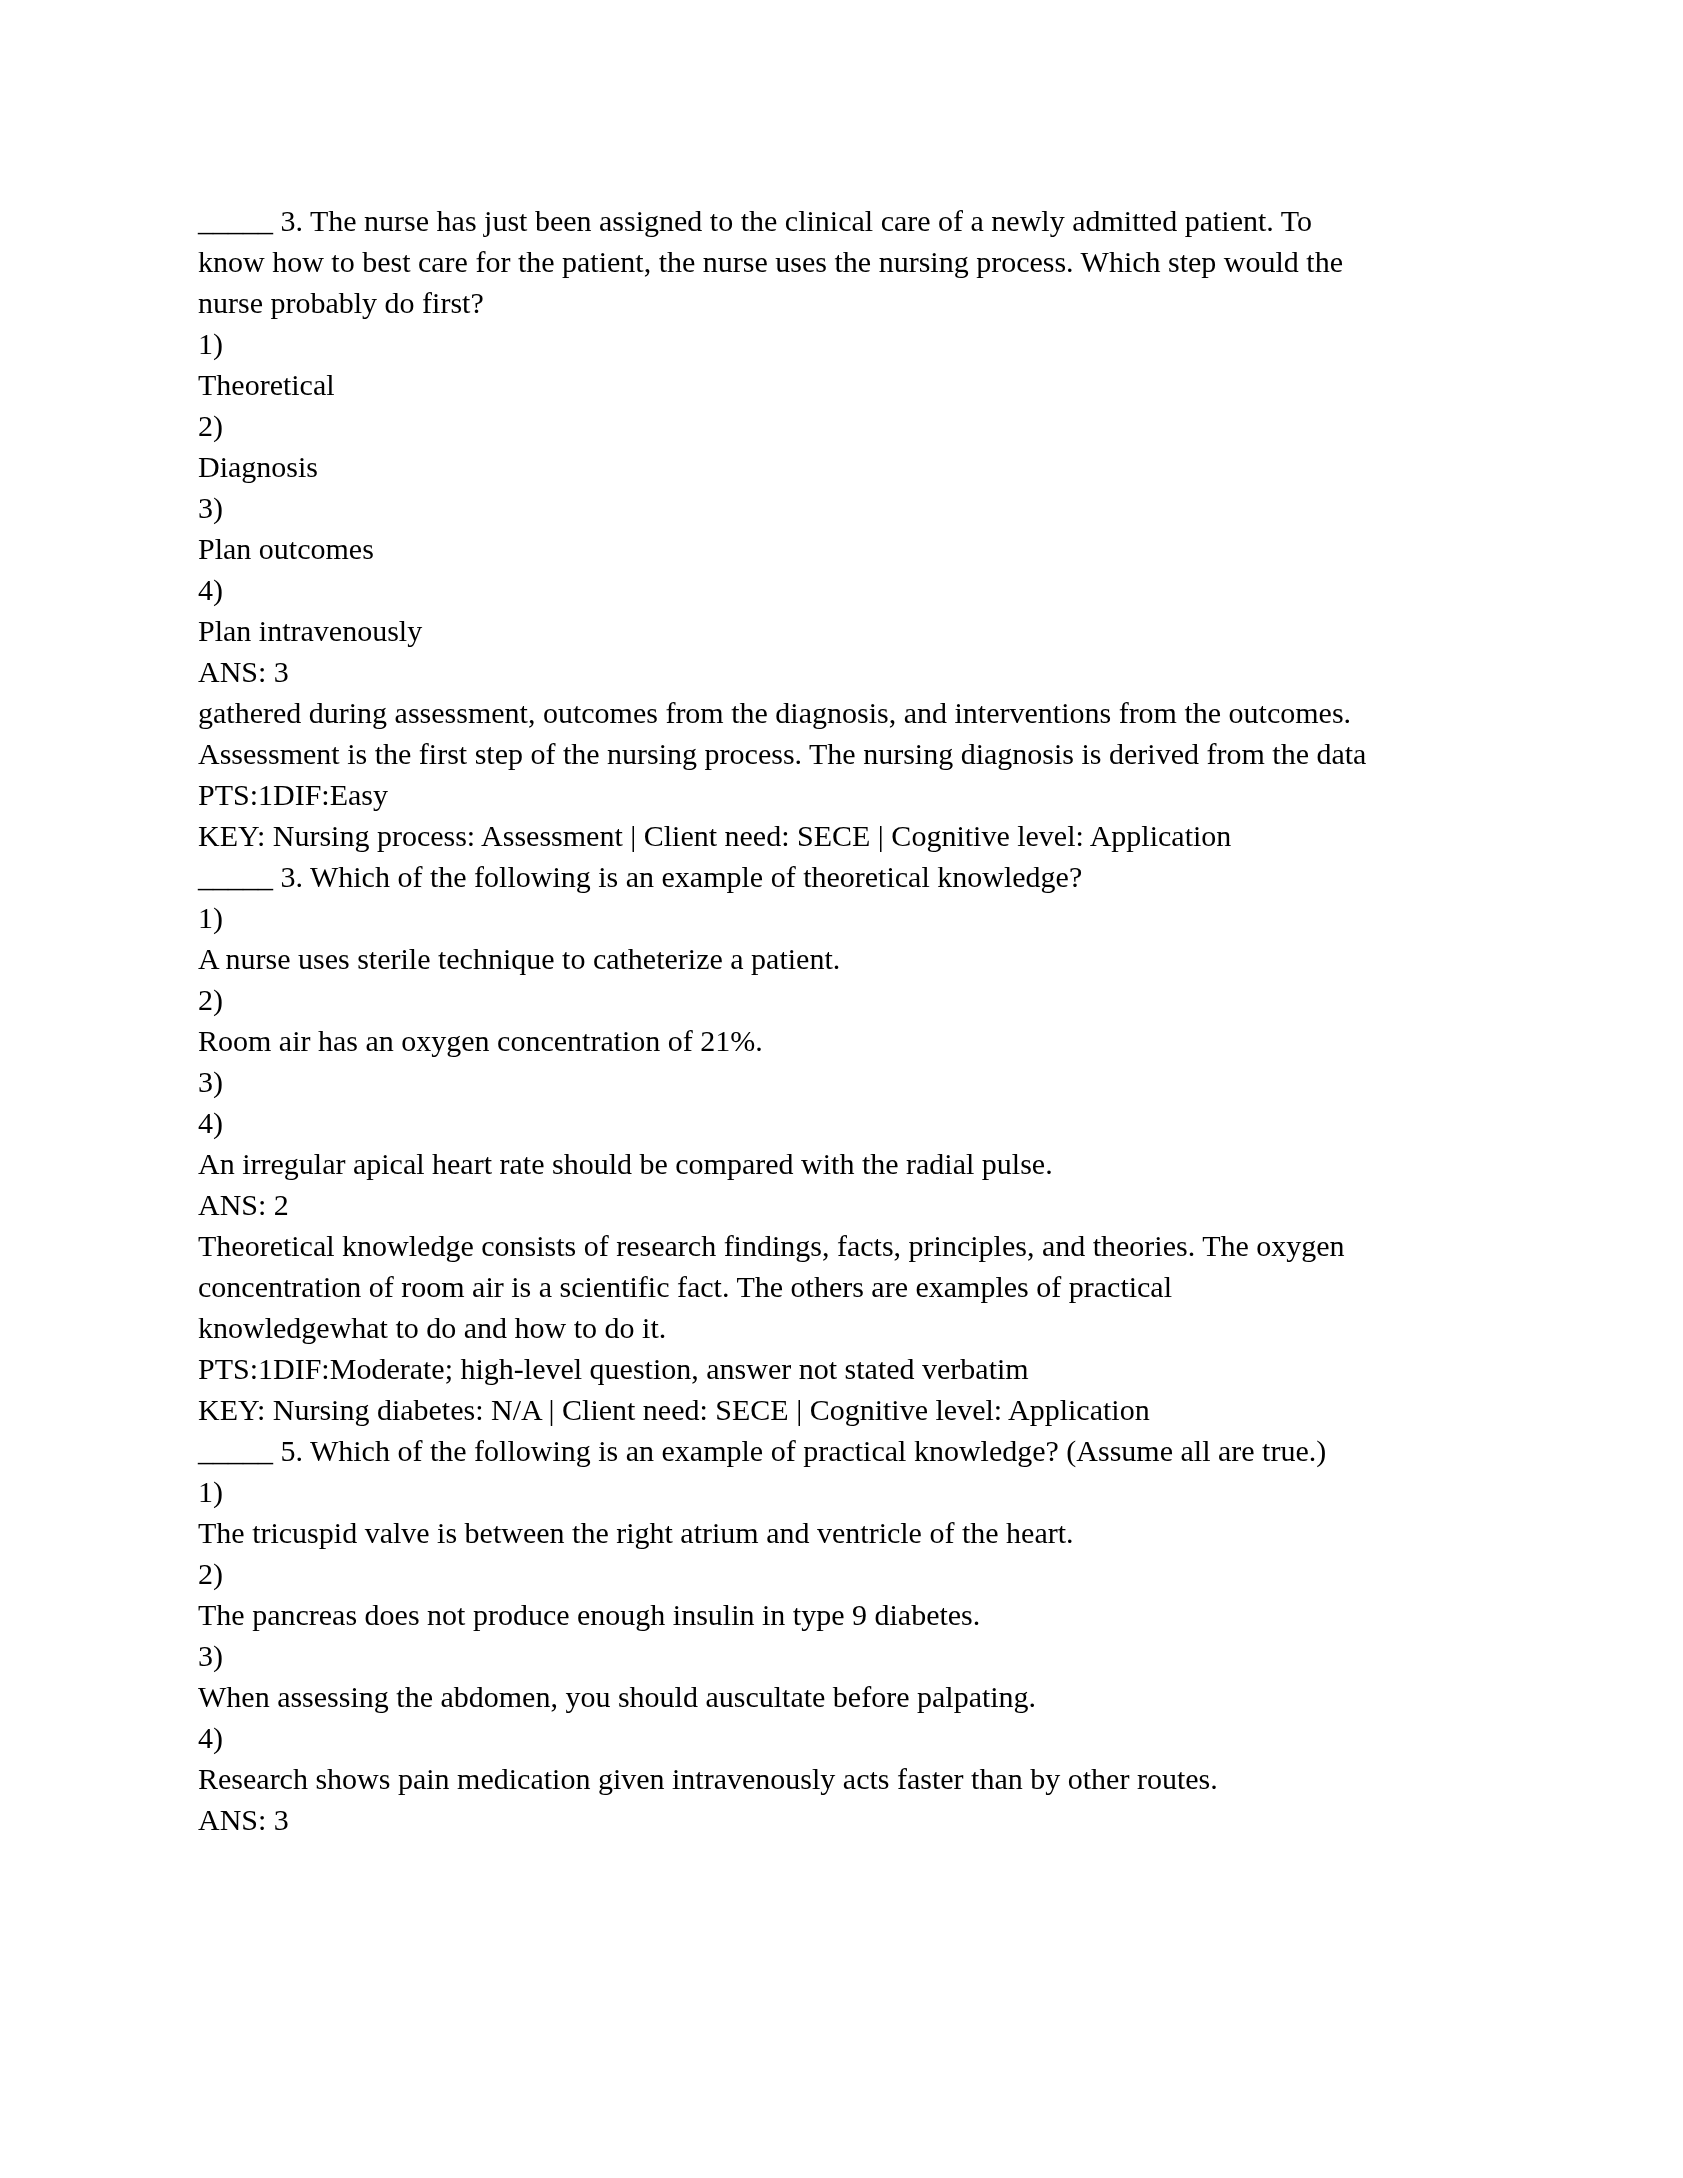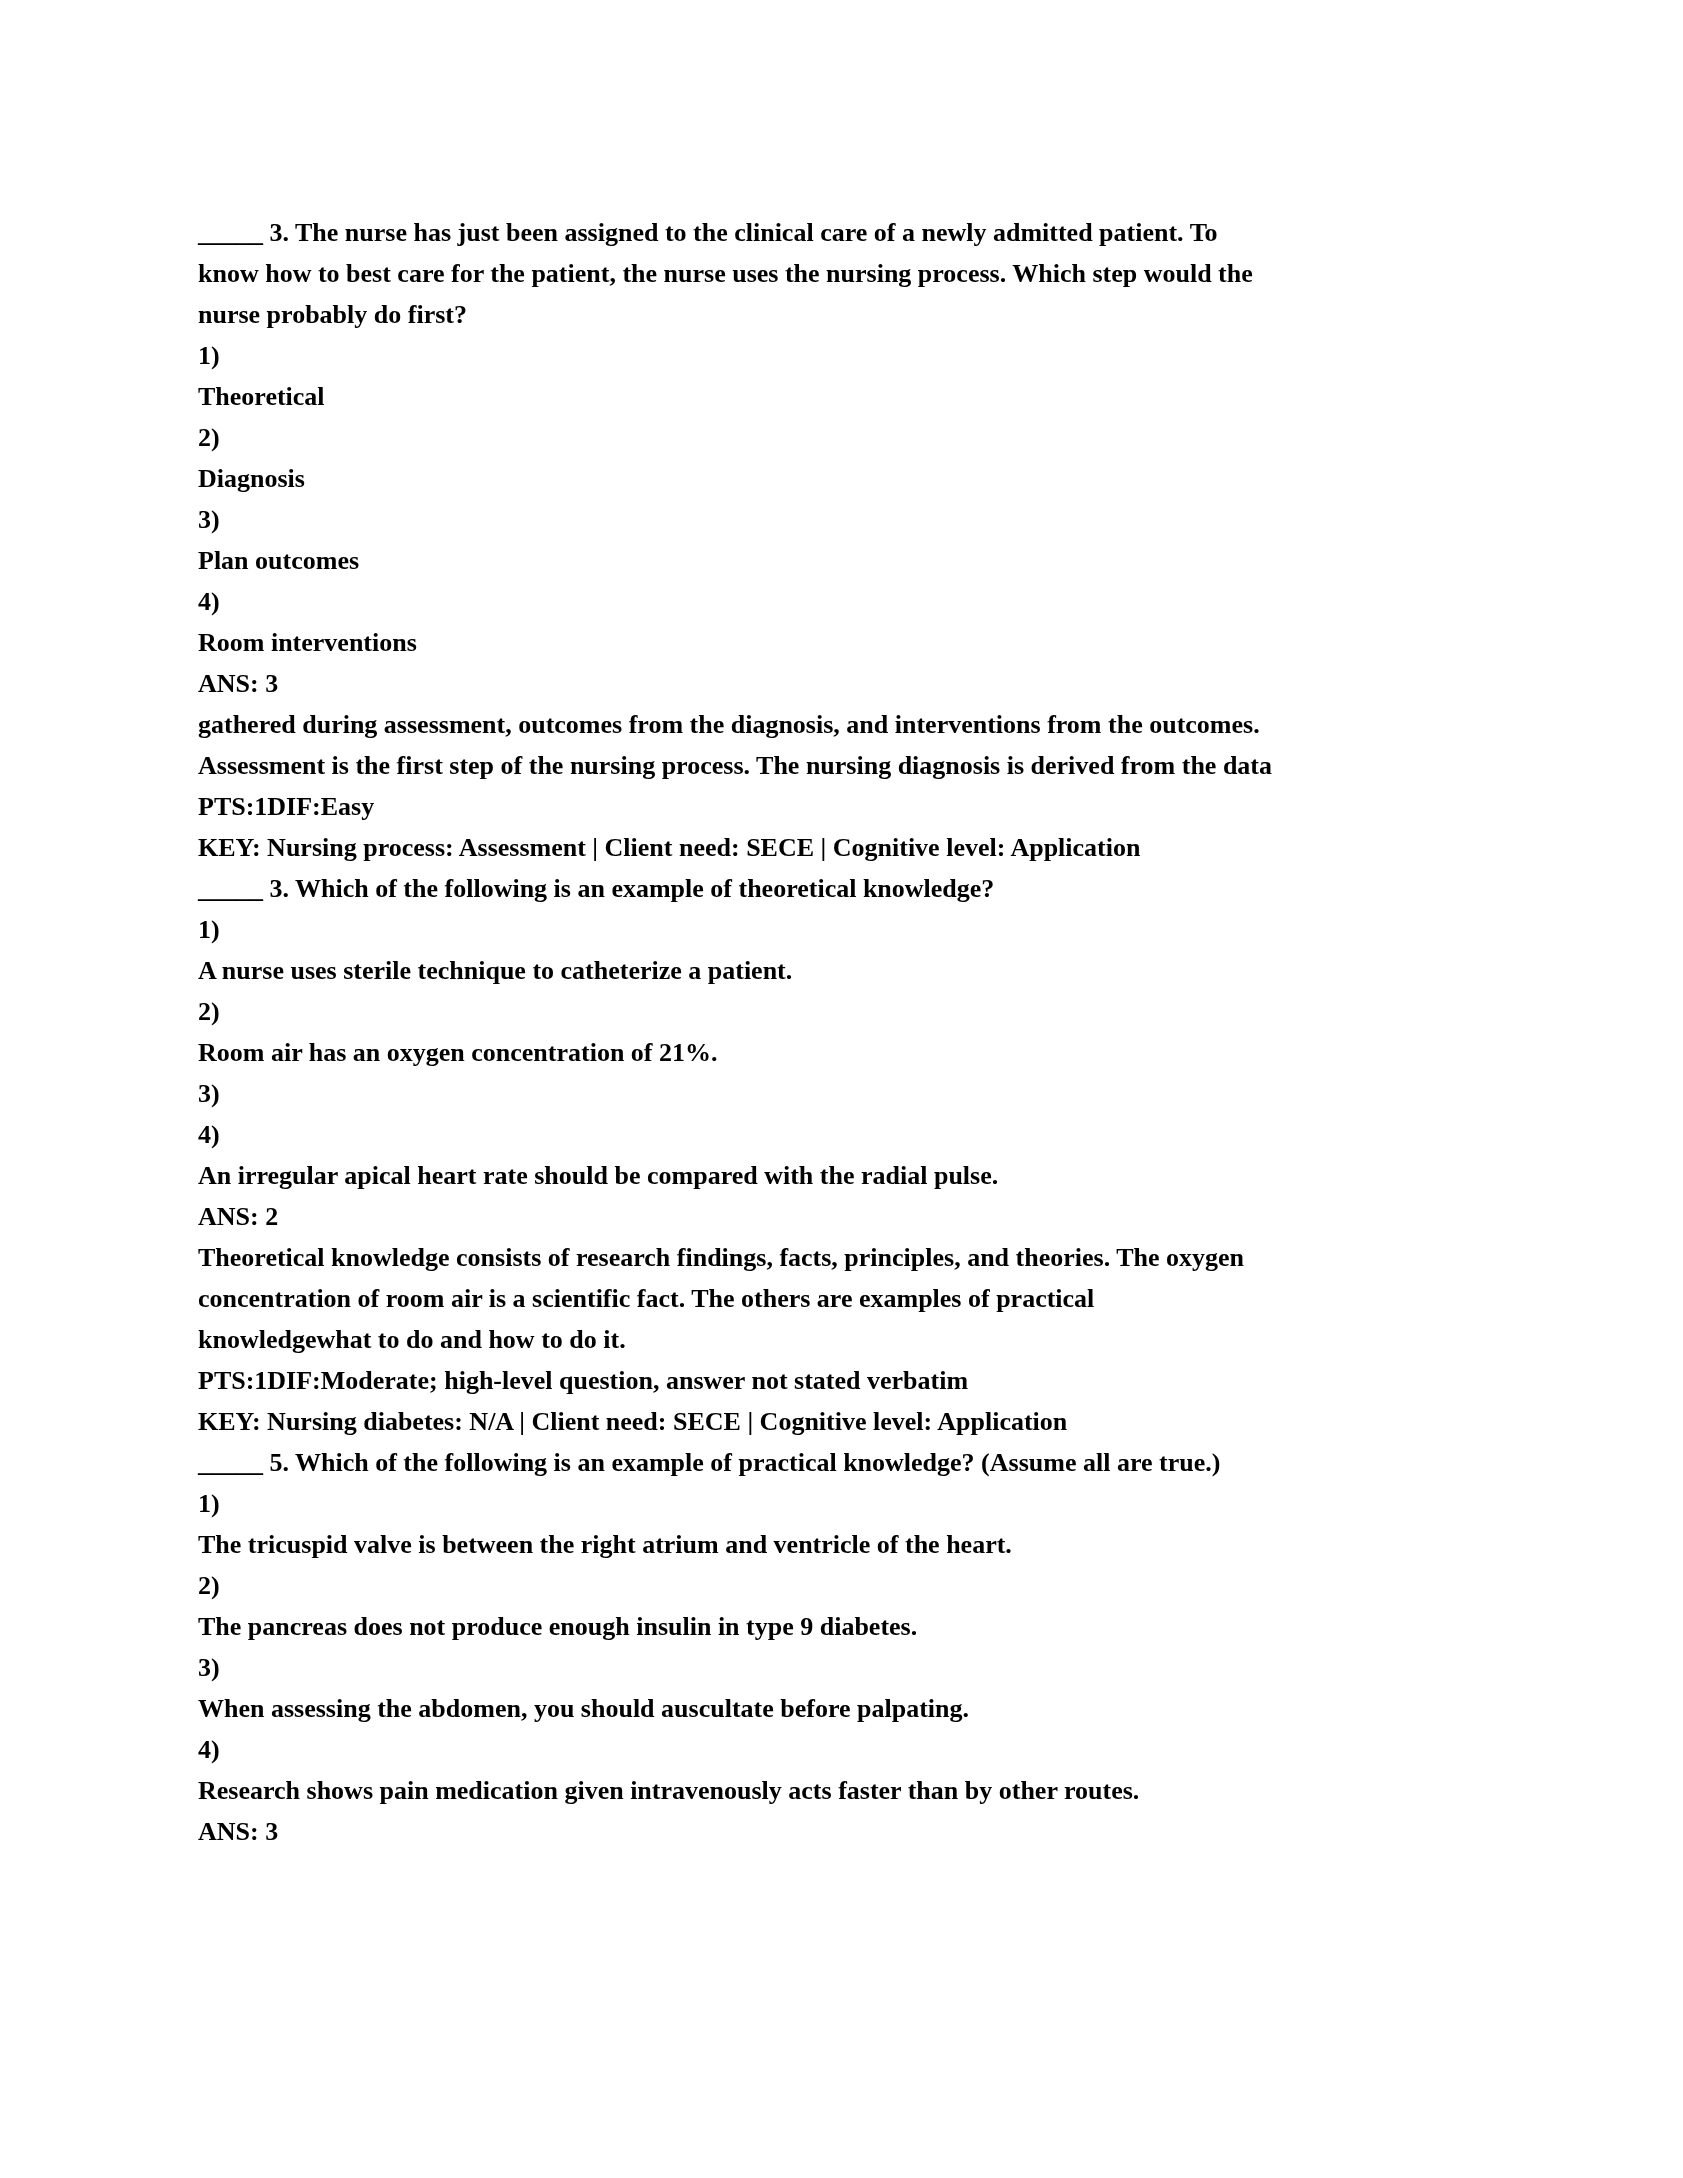--- a/index.html
+++ b/index.html
@@ -6,27 +6,27 @@
   .page {
     position: relative;
     width: 1683px;
     height: 2178px;
     background: #ffffff;
     overflow: hidden;
   }
   .doc {
     position: absolute;
     left: 198px;
-    top: 212px;
+    top: 200px;
     width: 1327px;
     color: #000000;
     font-family: "Liberation Serif", "DejaVu Serif", serif;
-    font-size: 26px;
+    font-size: 30px;
     line-height: 41px;
-    font-weight: bold;
+    font-weight: normal;
   }
   .line {
     white-space: pre;
     height: 41px;
   }
 </style>
 </head>
 <body>
 
 <div class="page">
@@ -35,21 +35,21 @@
     <div class="line">_____ 3. The nurse has just been assigned to the clinical care of a newly admitted patient. To</div>
     <div class="line">know how to best care for the patient, the nurse uses the nursing process. Which step would the</div>
     <div class="line">nurse probably do first?</div>
     <div class="line">1)</div>
     <div class="line">Theoretical</div>
     <div class="line">2)</div>
     <div class="line">Diagnosis</div>
     <div class="line">3)</div>
     <div class="line">Plan outcomes</div>
     <div class="line">4)</div>
-    <div class="line">Room interventions</div>
+    <div class="line">Plan intravenously</div>
     <div class="line">ANS: 3</div>
     <div class="line">gathered during assessment, outcomes from the diagnosis, and interventions from the outcomes.</div>
     <div class="line">Assessment is the first step of the nursing process. The nursing diagnosis is derived from the data</div>
     <div class="line">PTS:1DIF:Easy</div>
     <div class="line">KEY: Nursing process: Assessment | Client need: SECE | Cognitive level: Application</div>
 
     <div class="line">_____ 3. Which of the following is an example of theoretical knowledge?</div>
     <div class="line">1)</div>
     <div class="line">A nurse uses sterile technique to catheterize a patient.</div>
     <div class="line">2)</div>

